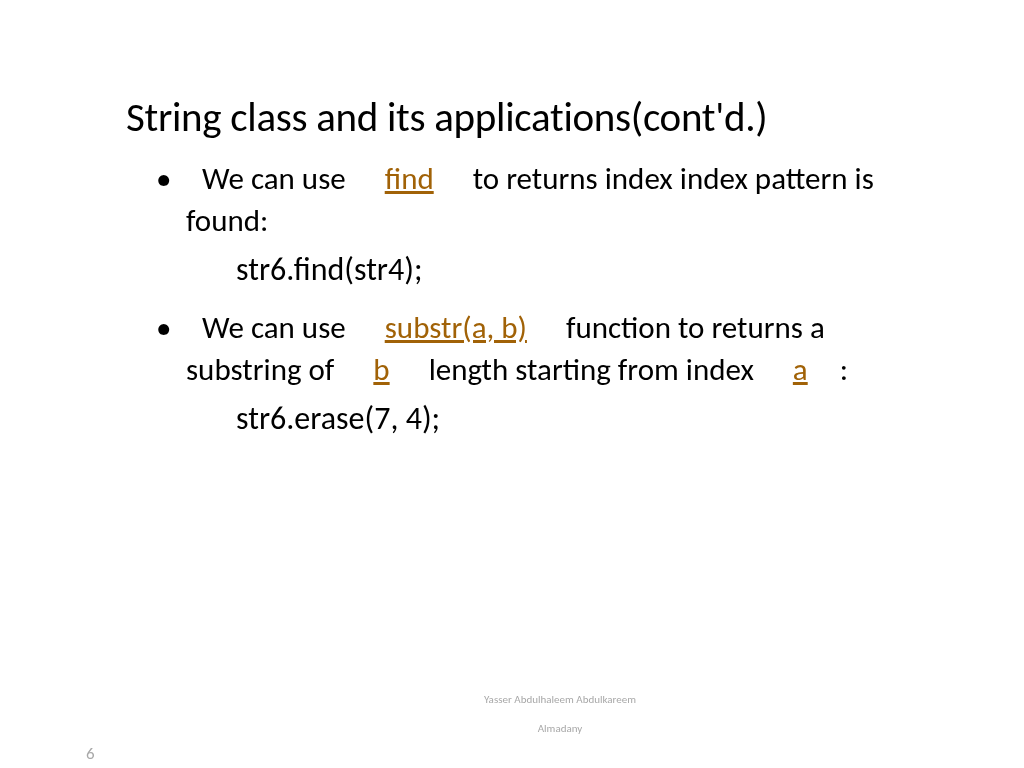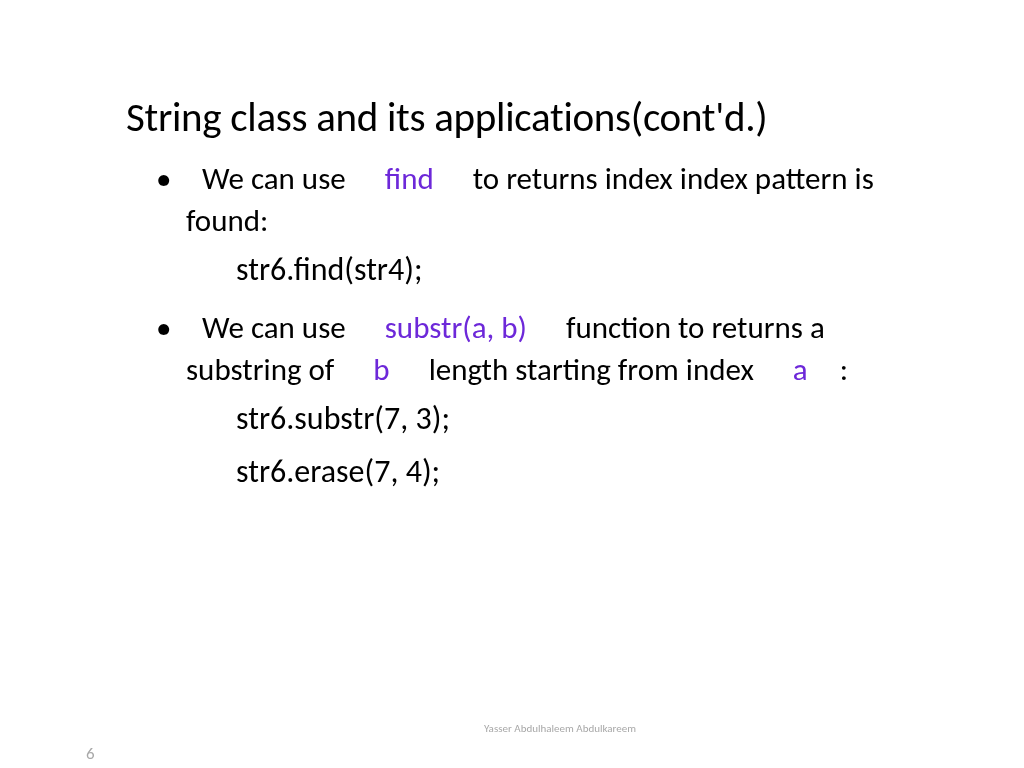--- a/index.html
+++ b/index.html
@@ -41,21 +41,21 @@
       font-size: 31px;
     }
     .code-line {
       font-size: 32px;
       color: #000000;
       padding-left: 94px;
       line-height: 1.35;
       margin-bottom: 10px;
       margin-top: 6px;
     }
-    .red { color: #6d28d9; }
+    .red { color: #a16207; text-decoration: underline; }
     .footer {
       position: absolute;
       bottom: 16px;
       left: 0;
       width: 100%;
       display: flex;
       align-items: center;
       justify-content: center;
       color: #a8a8a8;
       font-size: 11px;
@@ -81,25 +81,25 @@
   <ul class="bullet-list">
 
     <li class="bullet-item">
       <span>We can use </span><span class="red">find</span><span> to returns index index pattern is found:</span>
     </li>
     <div class="code-line">str6.find(str4);</div>
 
     <li class="bullet-item">
       <span>We can use </span><span class="red">substr(a, b)</span><span> function to returns a substring of </span><span class="red">b</span><span> length starting from index </span><span class="red">a</span><span>:</span>
     </li>
-    <div class="code-line">str6.substr(7, 3);</div>
 
     <div class="code-line">str6.erase(7, 4);</div>
 
   </ul>
 </div>
 
 <div class="page-num">6</div>
 <div class="footer">
   <div class="author">
     <div>Yasser Abdulhaleem Abdulkareem</div>
+    <div>Almadany</div>
   </div>
 </div>
 
 </body></html>

